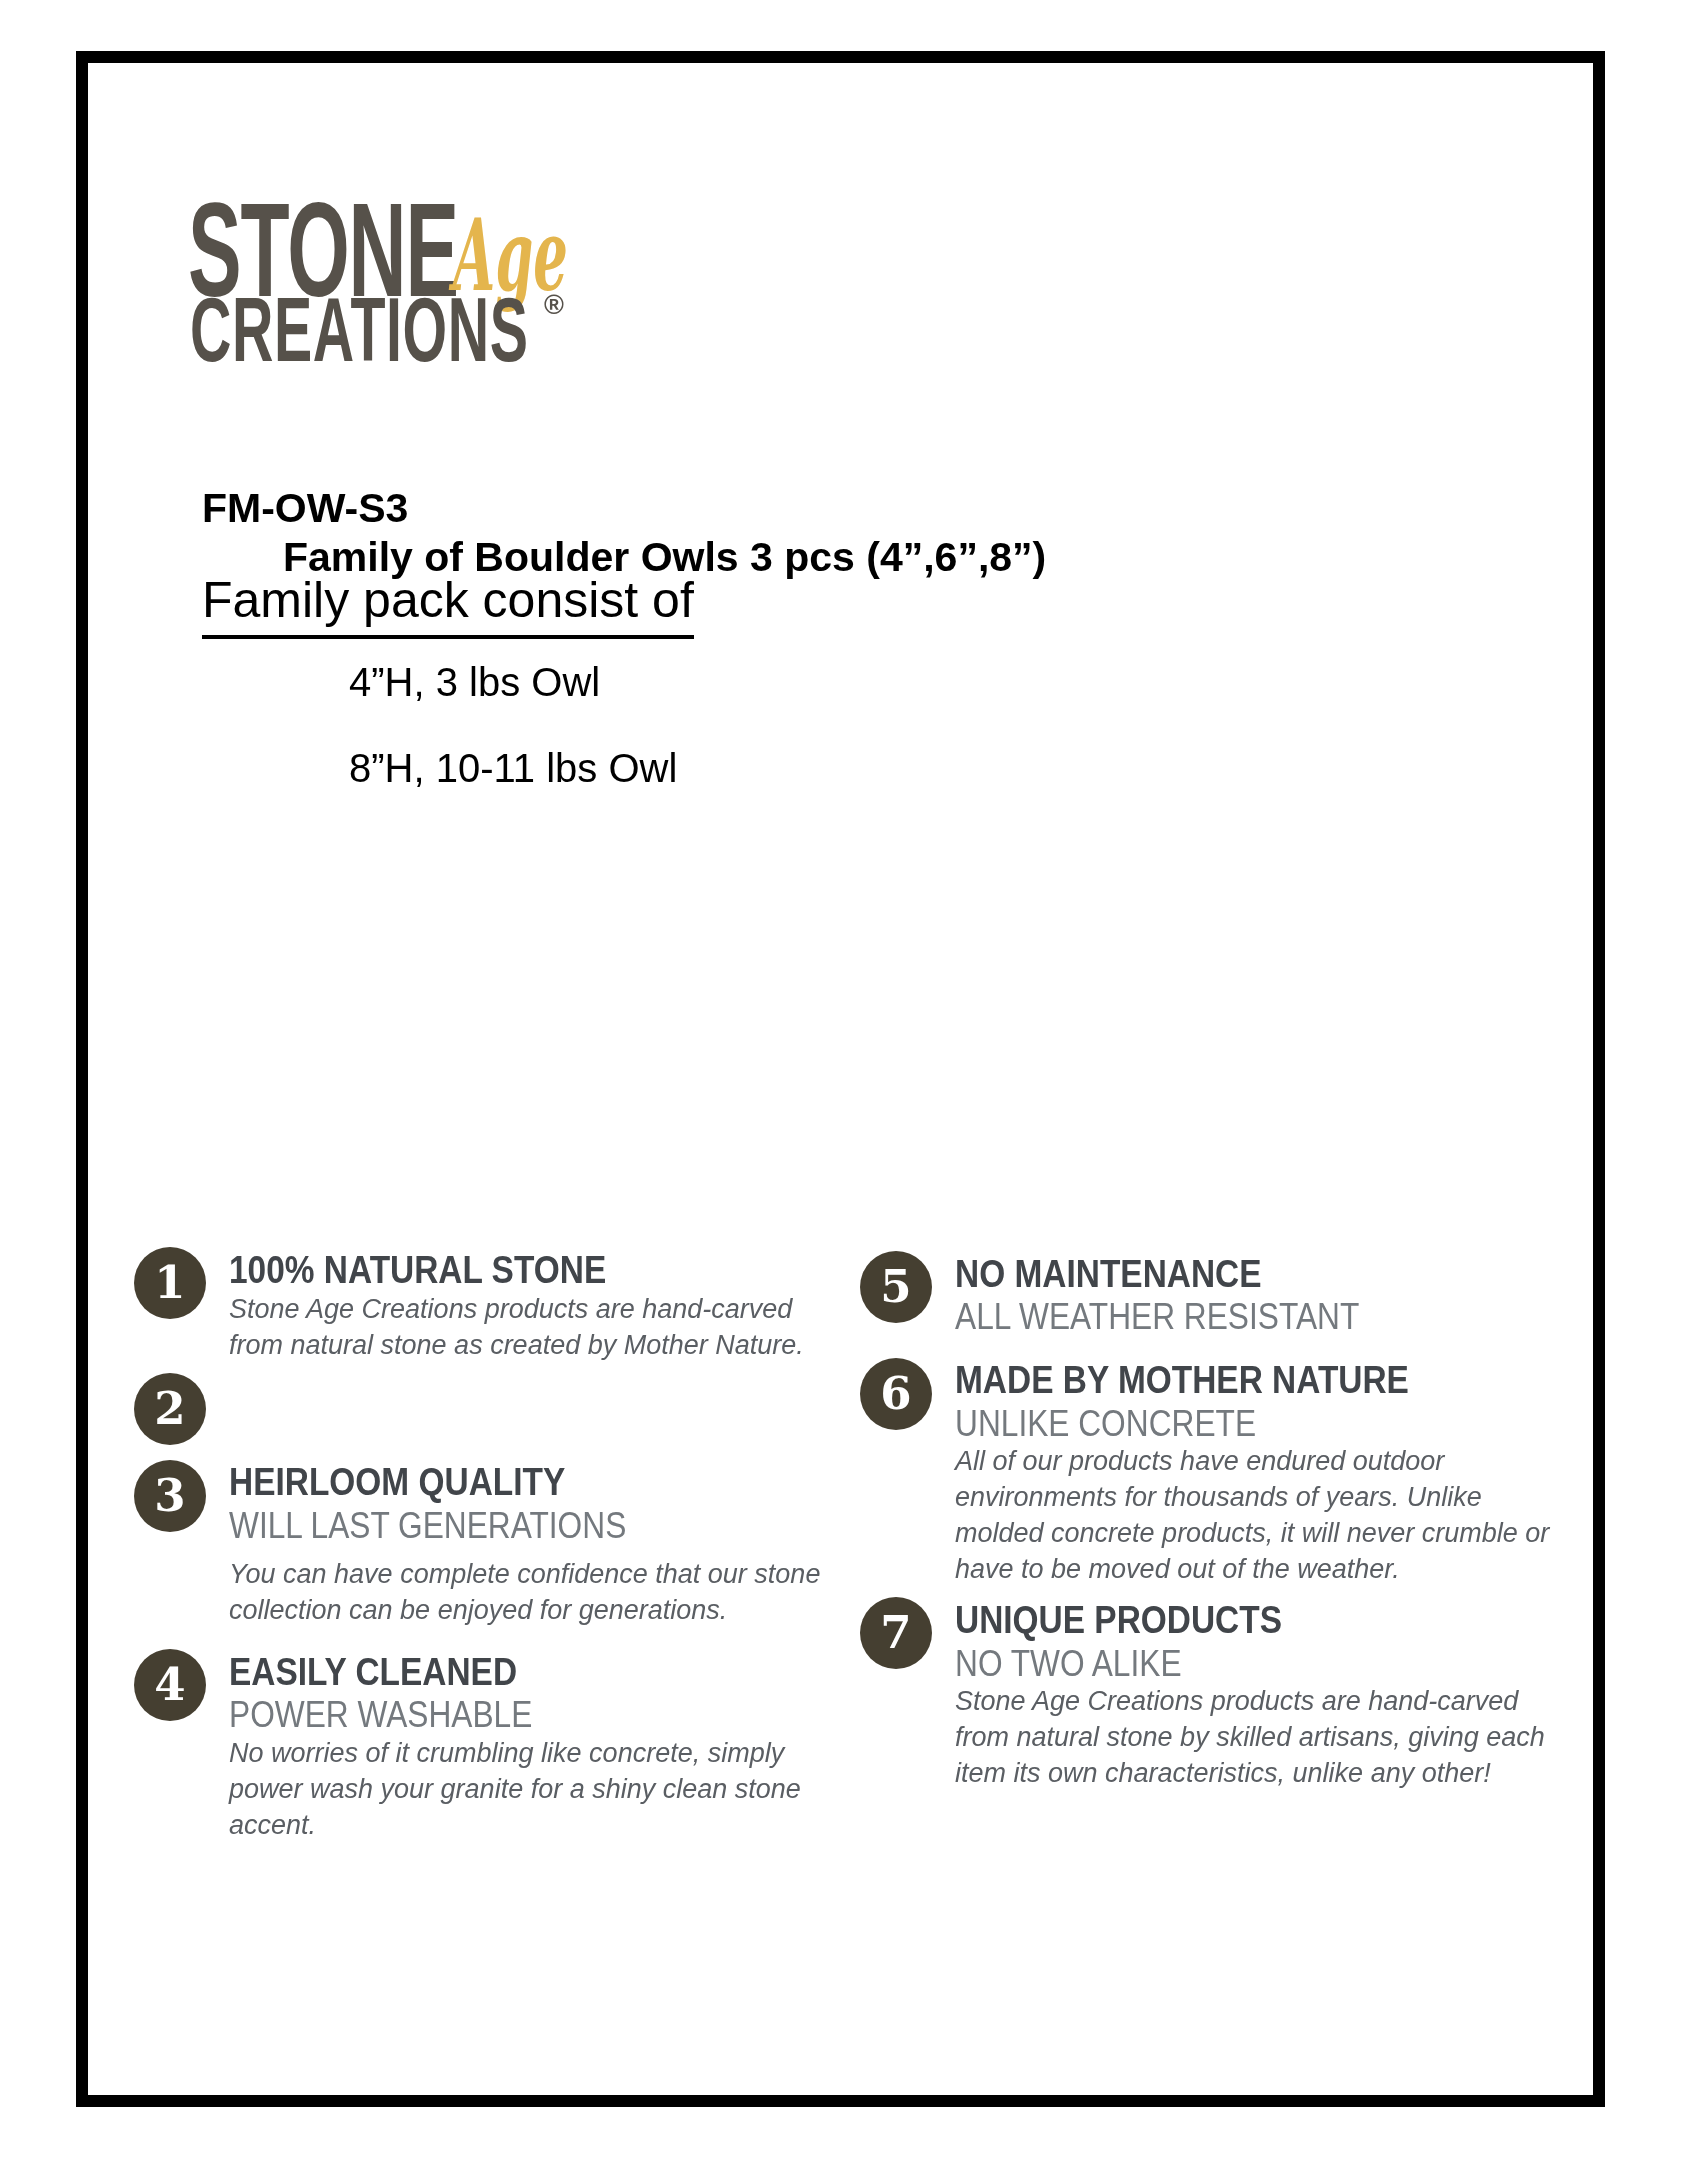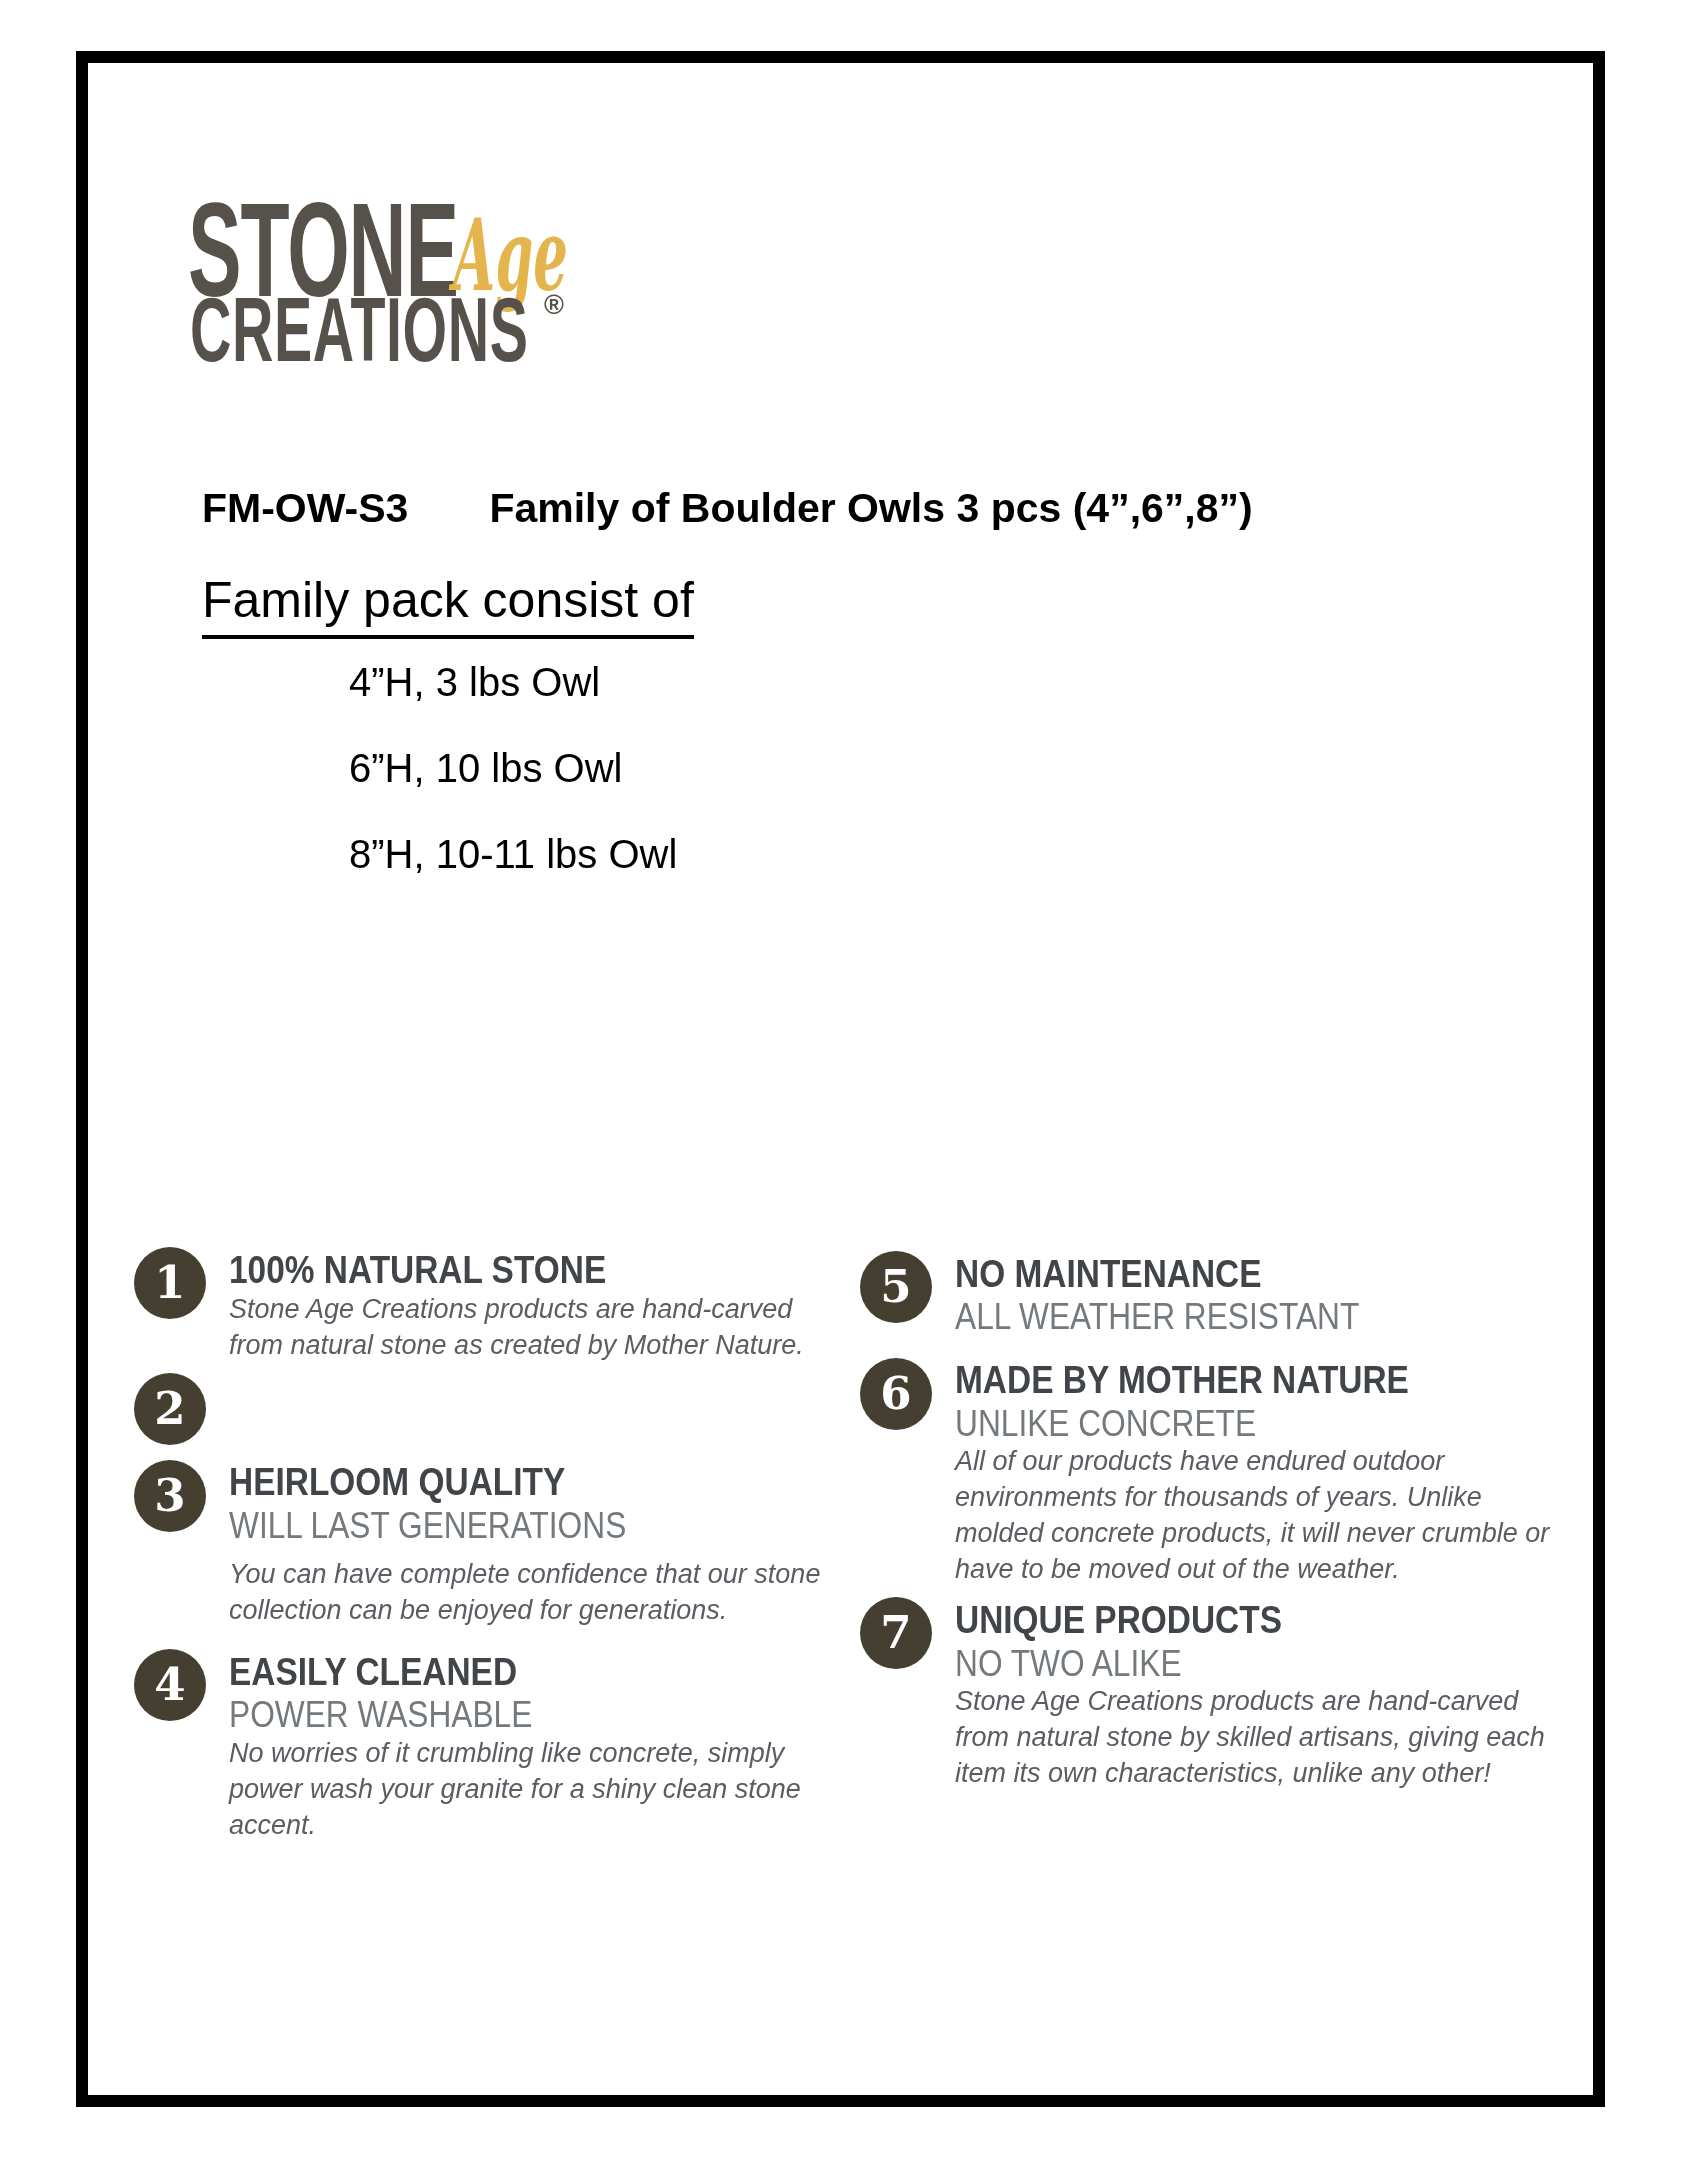--- a/index.html
+++ b/index.html
@@ -14,21 +14,21 @@
               color:#56514a;letter-spacing:-1.8px;transform:scaleX(.60);transform-origin:left top;white-space:nowrap;}
   .logo-creations{position:absolute;left:1.8px;top:101px;font-size:91px;line-height:1;font-weight:700;
               color:#56514a;letter-spacing:0.9px;transform:scaleX(.63);transform-origin:left top;white-space:nowrap;}
   .logo-age{position:absolute;left:265px;top:23px;font-family:"DejaVu Serif",serif;font-style:italic;
             font-weight:700;font-size:99px;line-height:1;color:#e4b54d;transform:scaleX(.55);
             transform-origin:left top;white-space:nowrap;}
   .logo-reg{position:absolute;left:356px;top:107px;font-size:27px;font-weight:700;color:#56514a;}
 
   
   .title-row{position:absolute;left:202px;top:484px;display:flex;font-size:41px;font-weight:700;
-             line-height:1.2;white-space:nowrap;}
+             line-height:1.2;white-space:nowrap;flex-direction:column;}
   .title-name{margin-left:81px;}
   .pack-heading{position:absolute;left:202px;top:570px;font-size:50px;line-height:1.2;
                 border-bottom:4.5px solid #000;padding-bottom:4.5px;white-space:nowrap;}
   .pack-list{position:absolute;left:301px;top:658px;font-size:40px;line-height:1.2;}
   .pack-item{margin-bottom:38px;white-space:nowrap;margin-left:48px;}
 
   
   .col{position:absolute;}
   .col-left{left:134px;top:1247px;width:699px;}
   .col-right{left:860px;top:1251px;width:708px;}
@@ -64,21 +64,20 @@
 
   <div class="title-row">
     <span>FM-OW-S3</span>
     <span class="title-name">Family of Boulder Owls 3 pcs (4”,6”,8”)</span>
   </div>
 
   <div class="pack-heading">Family pack consist of</div>
 
   <div class="pack-list">
     <div class="pack-item">4”H, 3 lbs Owl</div>
-    <div class="pack-item">6”H, 10 lbs Owl</div>
     <div class="pack-item">8”H, 10-11 lbs Owl</div>
   </div>
 
   <div class="col col-left">
 
     <div class="feature mb-a">
       <div class="fnum">1</div>
       <div class="ftext">
         <div class="ftitle">100% NATURAL STONE</div>
 

